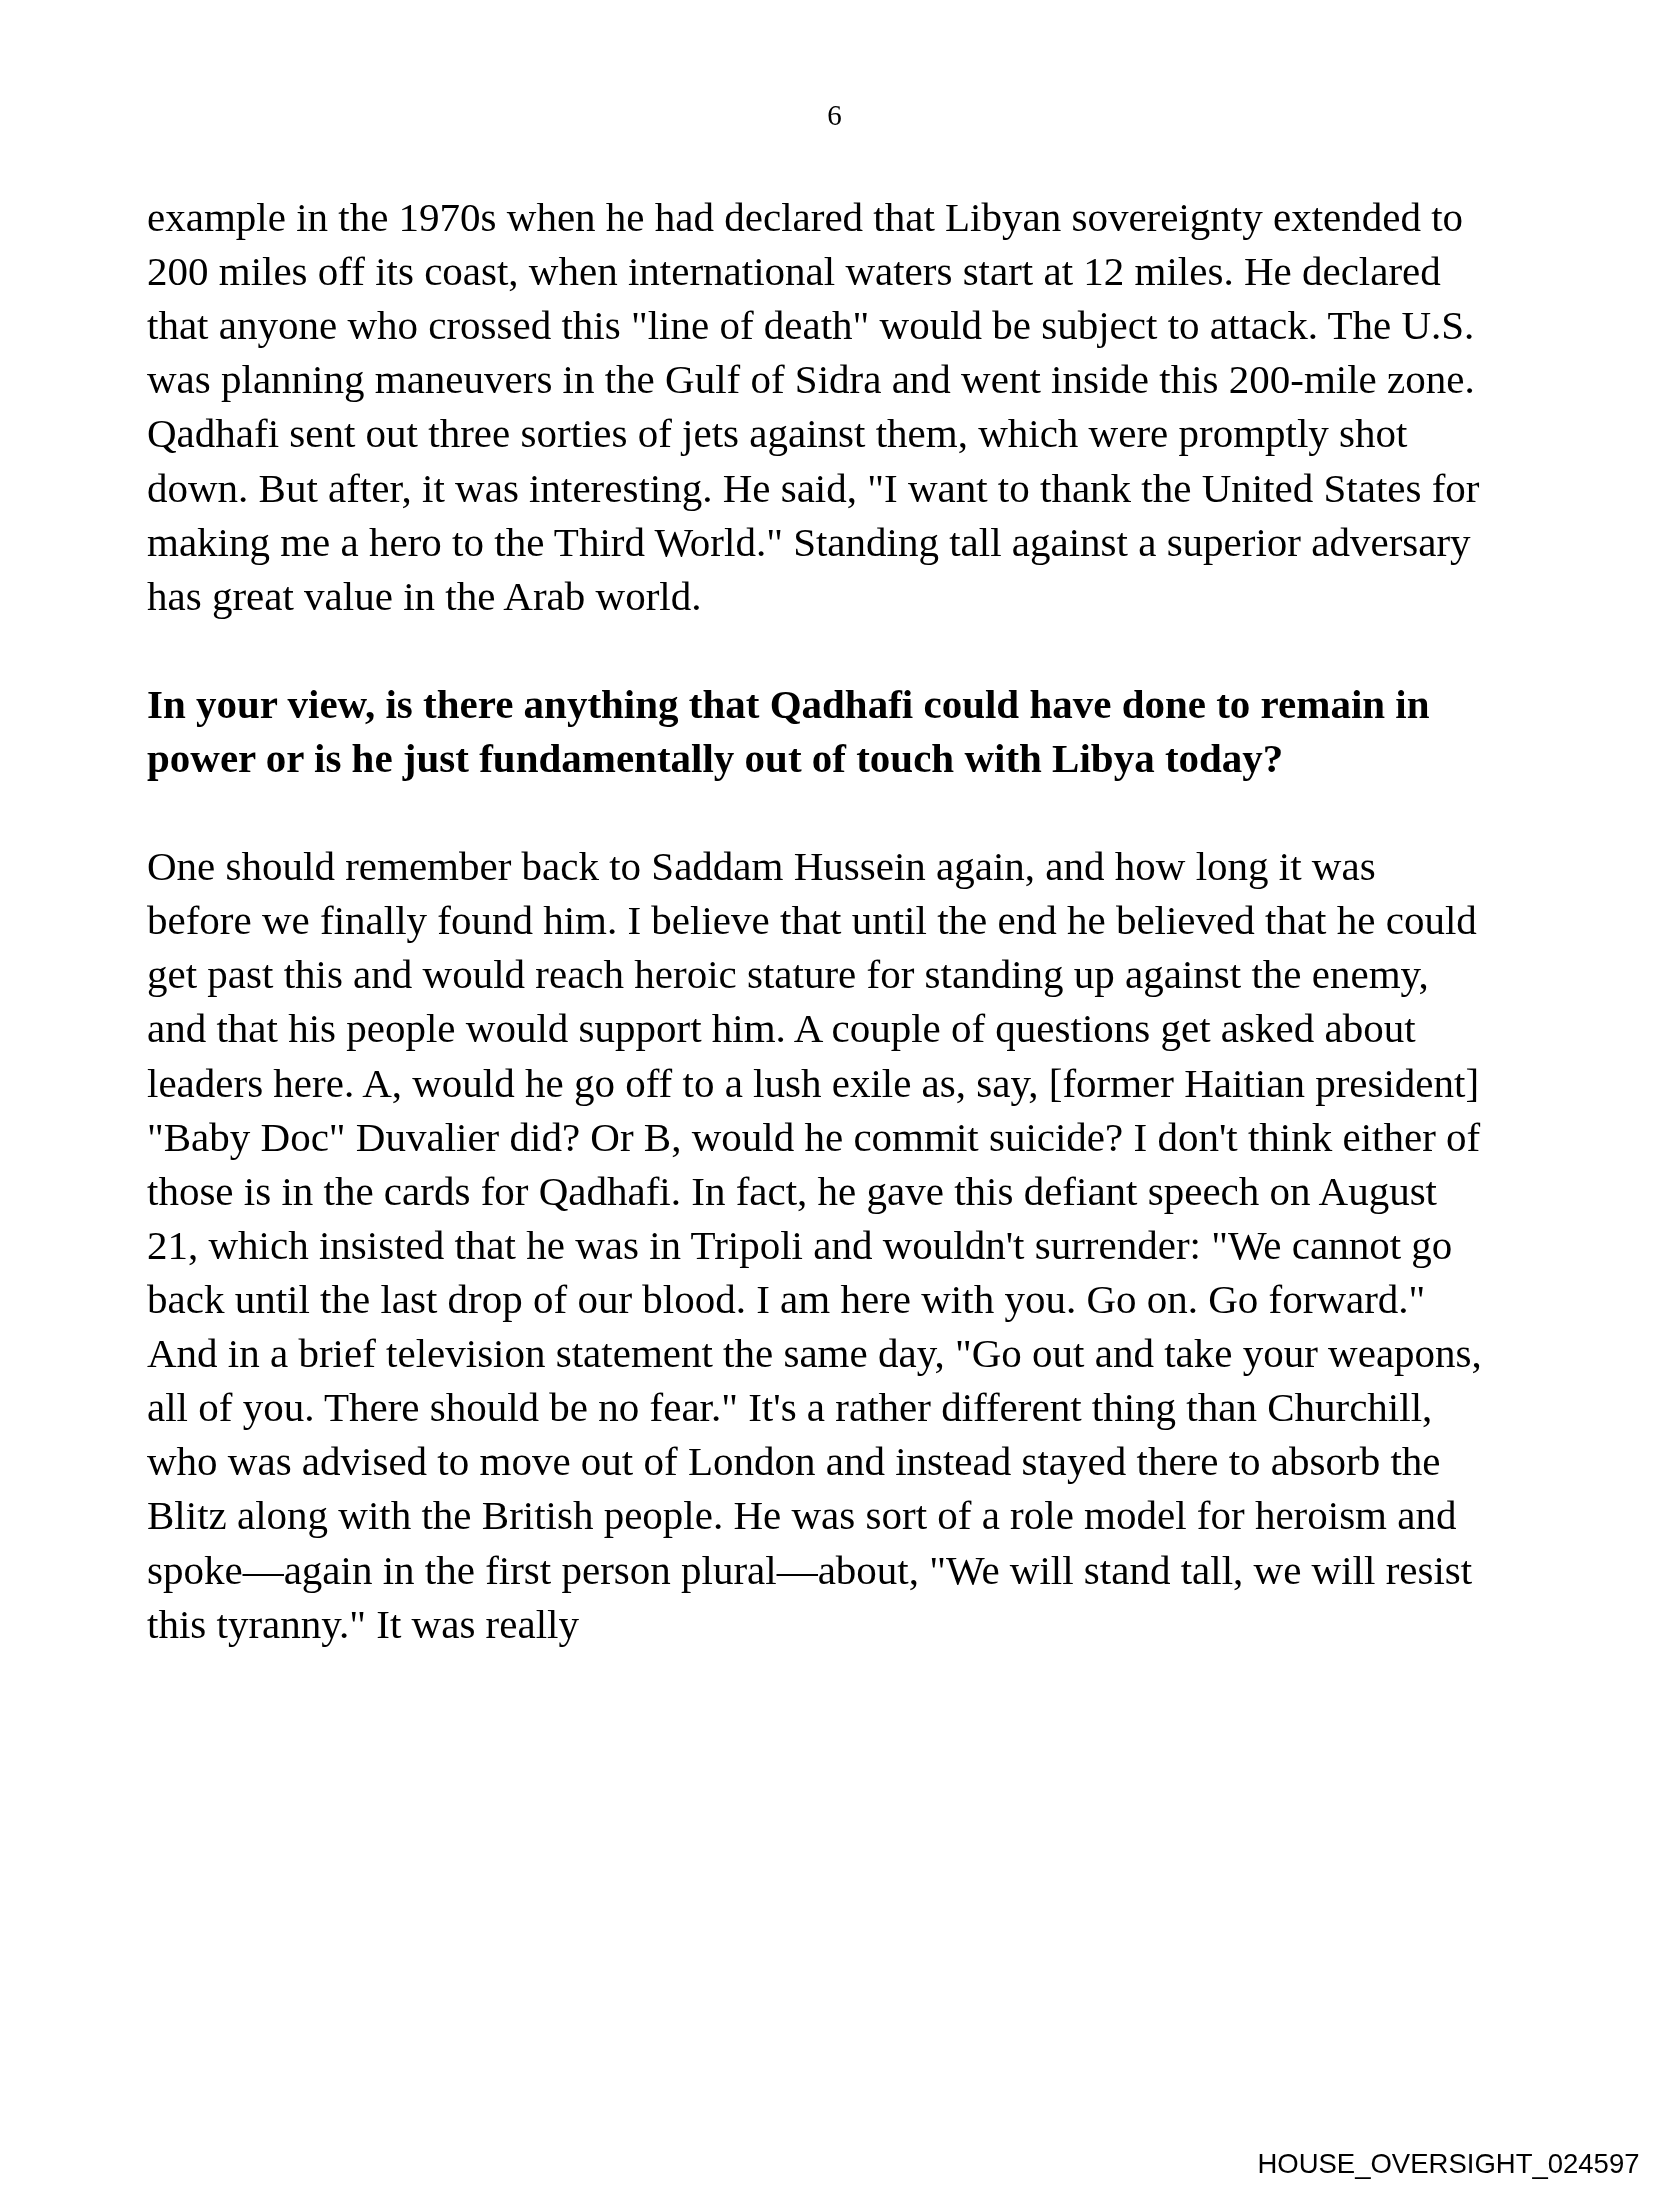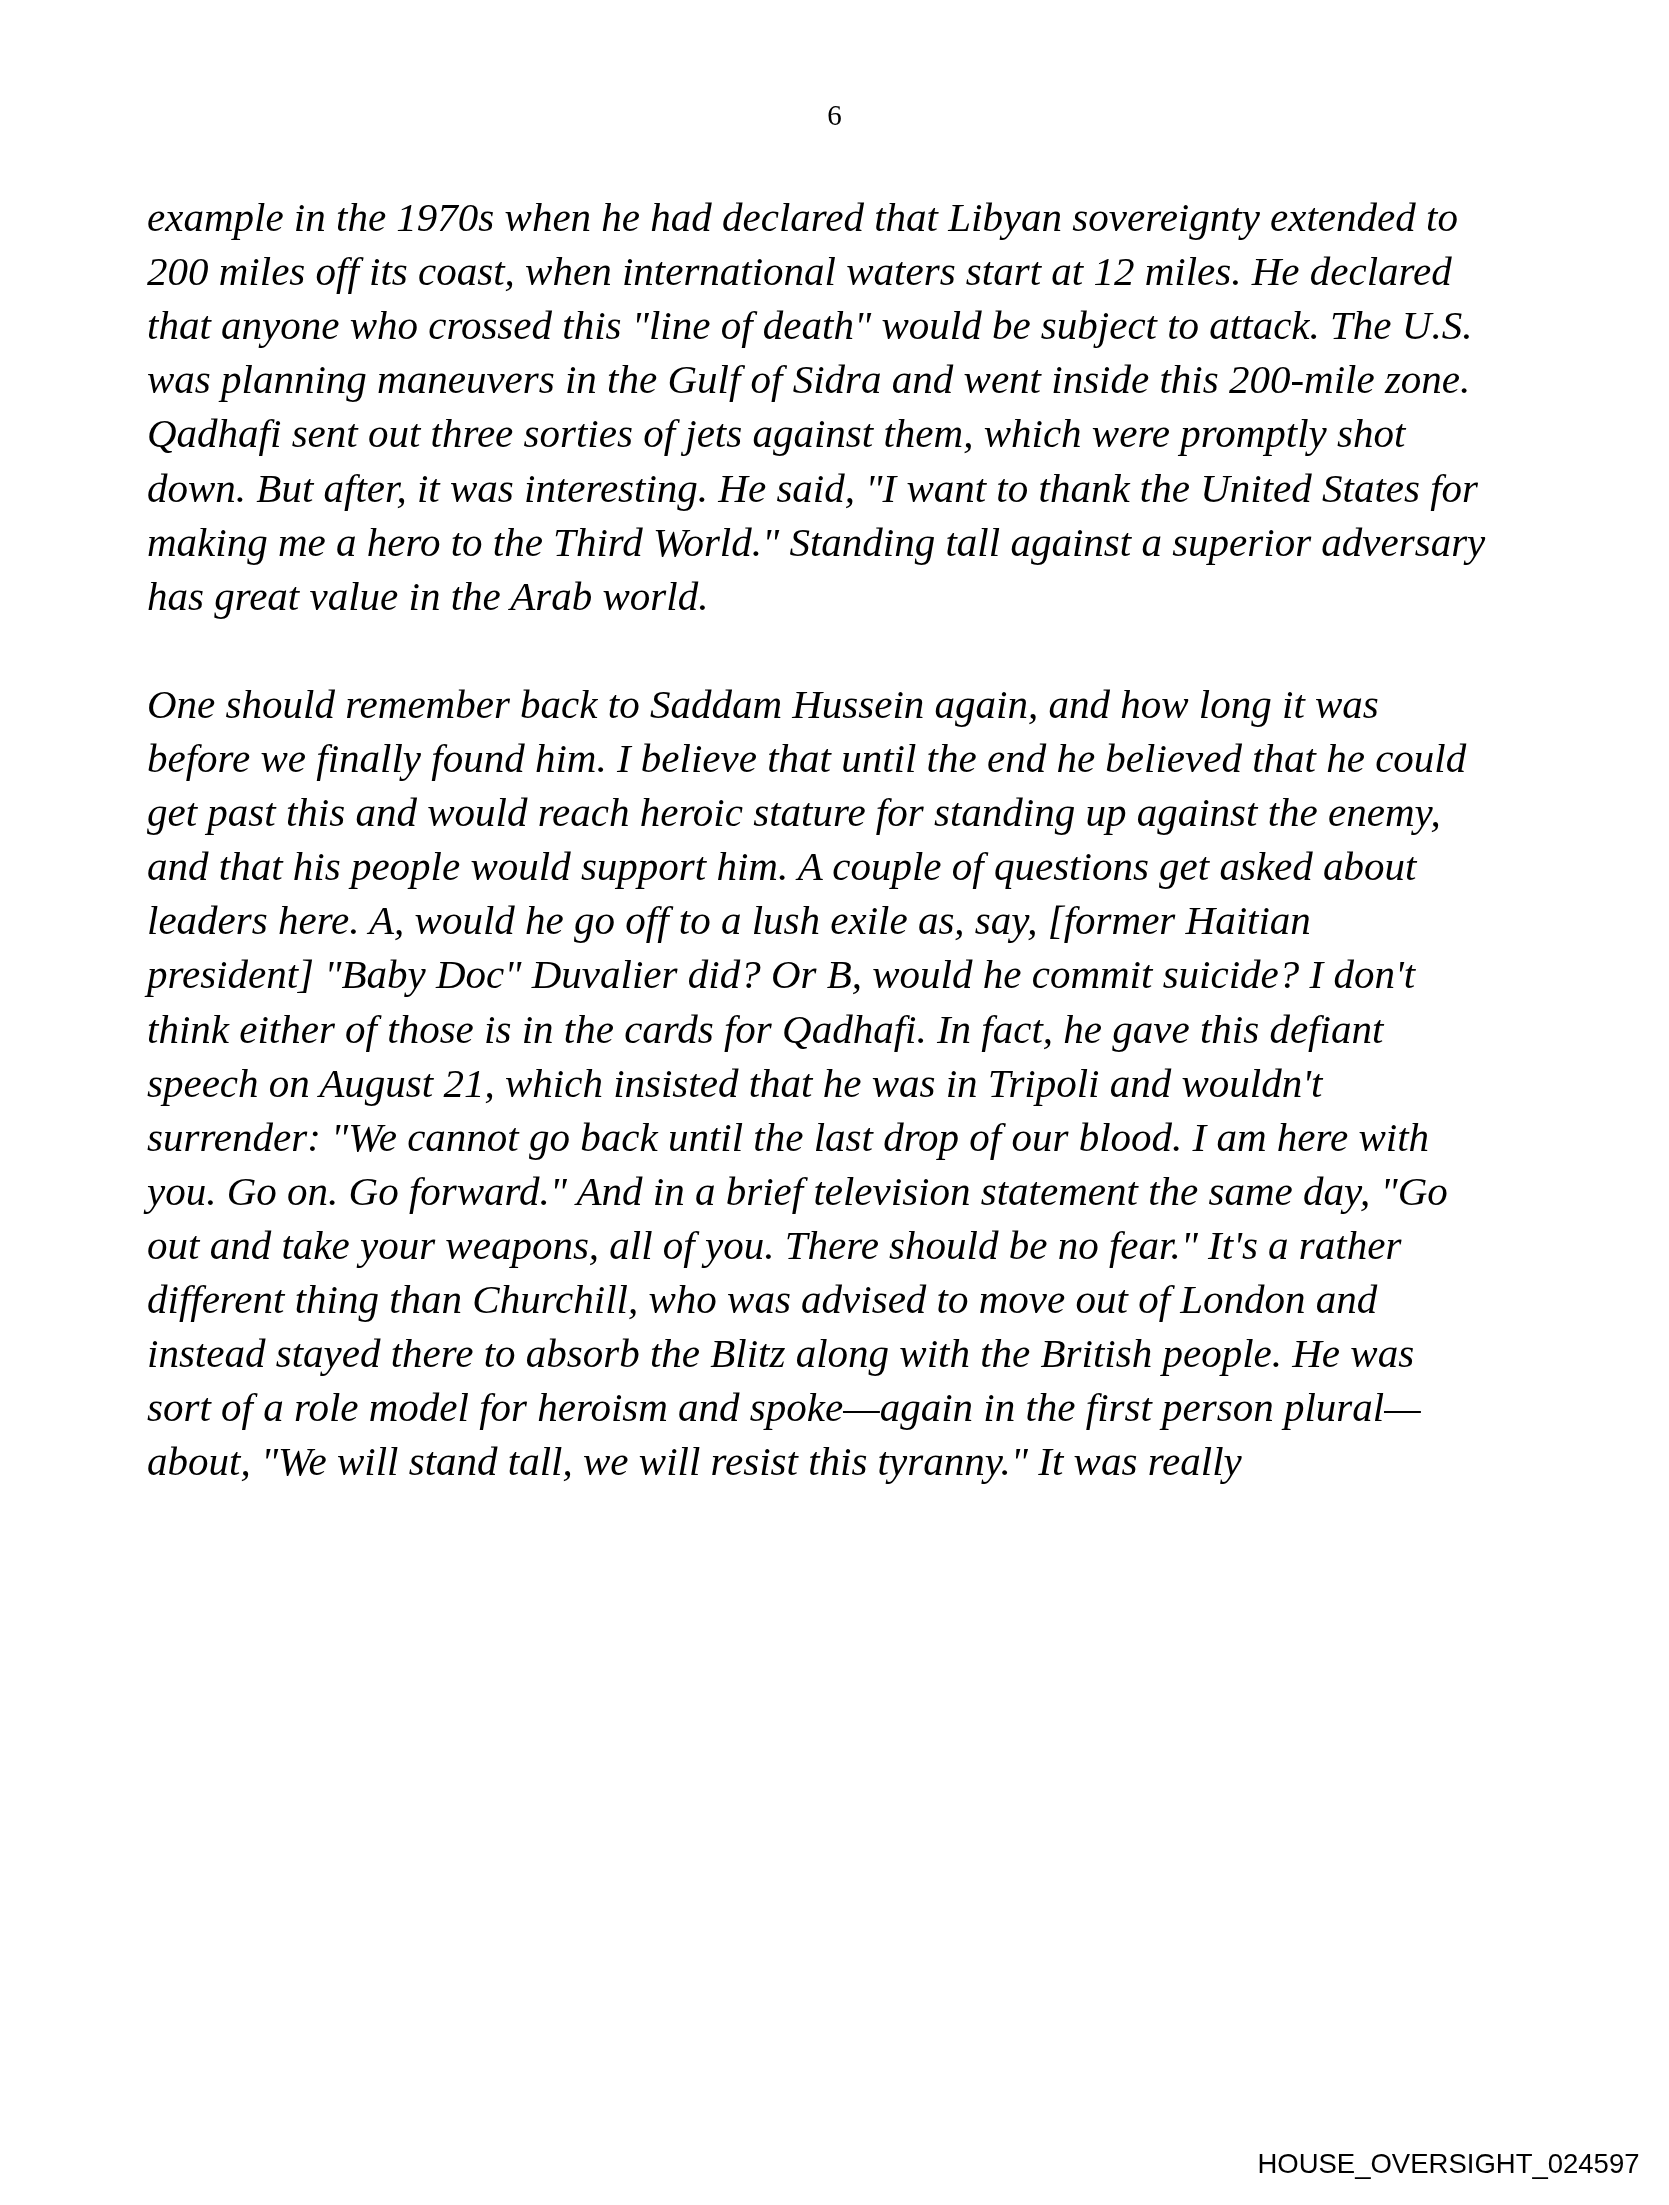--- a/index.html
+++ b/index.html
@@ -29,21 +29,20 @@
     position: absolute;
     top: 190px;
     left: 147px;
     width: 1355px;
     font-size: 41px;
     line-height: 1.32;
     text-align: left;
   }
   .content p {
     margin: 0 16px 54px 0;
-    font-style: italic;
   }
   .content p.question {
     font-weight: bold;
   }
   .footer {
     position: absolute;
     bottom: 25px;
     right: 29.5px;
     font-family: Liberation Sans, sans-serif;
     font-size: 27.5px;
@@ -53,20 +52,21 @@
 </head>
 <body>
 
 <div class="page">
 
   <div class="page-number">6</div>
 
   <div class="content">
     <p>example in the 1970s when he had declared that Libyan sovereignty extended to 200 miles off its coast, when international waters start at 12 miles. He declared that anyone who crossed this "line of death" would be subject to attack. The U.S. was planning maneuvers in the Gulf of Sidra and went inside this 200-mile zone. Qadhafi sent out three sorties of jets against them, which were promptly shot down. But after, it was interesting. He said, "I want to thank the United States for making me a hero to the Third World." Standing tall against a superior adversary has great value in the Arab world.</p>
 
+    <p class="question">In your view, is there anything that Qadhafi could have done to remain in power or is he just fundamentally out of touch with Libya today?</p>
 
     <p>One should remember back to Saddam Hussein again, and how long it was before we finally found him. I believe that until the end he believed that he could get past this and would reach heroic stature for standing up against the enemy, and that his people would support him.  A couple of questions get asked about leaders here. A, would he go off to a lush exile as, say, [former Haitian president] "Baby Doc" Duvalier did? Or B, would he commit suicide? I don't think either of those is in the cards for Qadhafi.  In fact, he gave this defiant speech on August 21, which insisted that he was in Tripoli and wouldn't surrender: "We cannot go back until the last drop of our blood. I am here with you. Go on. Go forward." And in a brief television statement the same day, "Go out and take your weapons, all of you. There should be no fear."   It's a rather different thing than Churchill, who was advised to move out of London and instead stayed there to absorb the Blitz along with the British people. He was sort of a role model for heroism and spoke—again in the first person plural—about, "We will stand tall, we will resist this tyranny." It was really</p>
   </div>
 
   <div class="footer">HOUSE_OVERSIGHT_024597</div>
 
 </div>
 
 
 </body></html>

